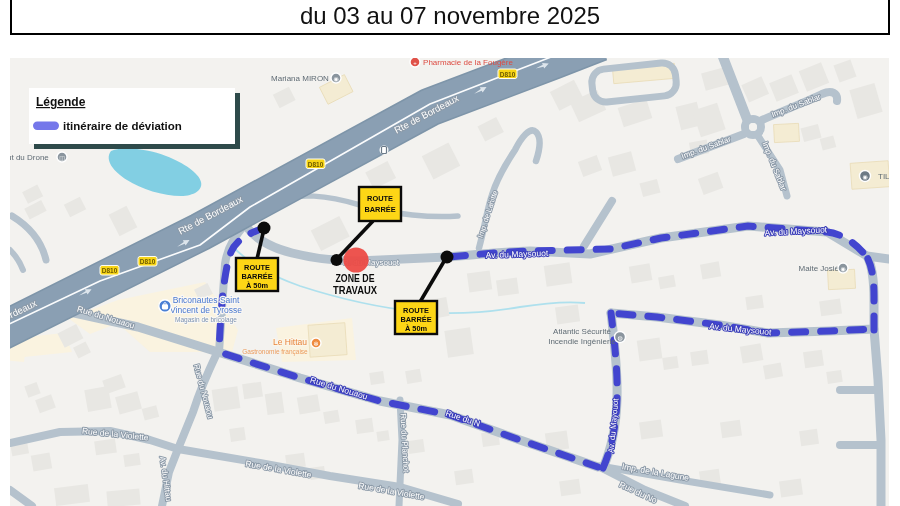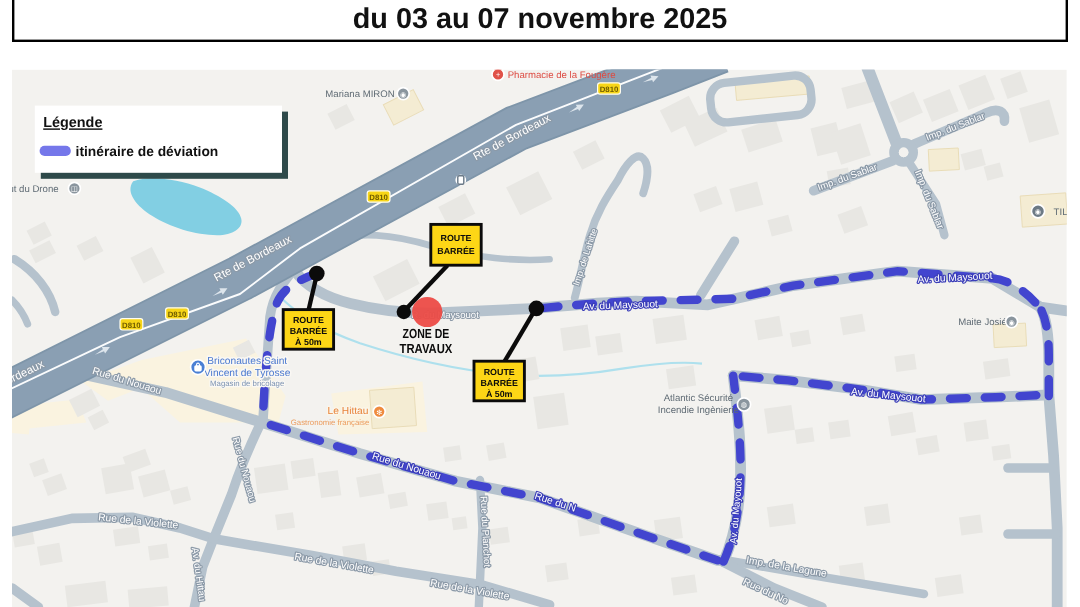--- a/index.html
+++ b/index.html
@@ -1,20 +1,20 @@
 <!DOCTYPE html>
 <html><head>
 <meta charset="utf-8">
 <style>
 html,body{margin:0;padding:0;background:#fff;width:900px;height:506px;overflow:hidden;
 font-family:"Liberation Sans", sans-serif;}
 #page{position:relative;width:900px;height:506px;}
 #hdr{position:absolute;left:10px;top:-8px;width:876px;height:39px;border:2px solid #000;
 background:#fff;text-align:center;}
-#hdr span{display:inline-block;margin-top:8px;font-size:24px;font-weight:bold;color:#111;
+#hdr span{display:inline-block;margin-top:8px;font-size:24px;font-weight:normal;color:#111;
 letter-spacing:0px;}
 #map{position:absolute;left:10px;top:58px;width:879px;height:448px;}
 </style>
 </head>
 <body>
 <div id="page">
 <div id="hdr"><span>du 03 au 07 novembre 2025</span></div>
 <div id="map">
 <svg width="879" height="448" viewBox="10 58 879 448">
 <rect x="10" y="58" width="879" height="448" fill="#f3f2ef"></rect>

